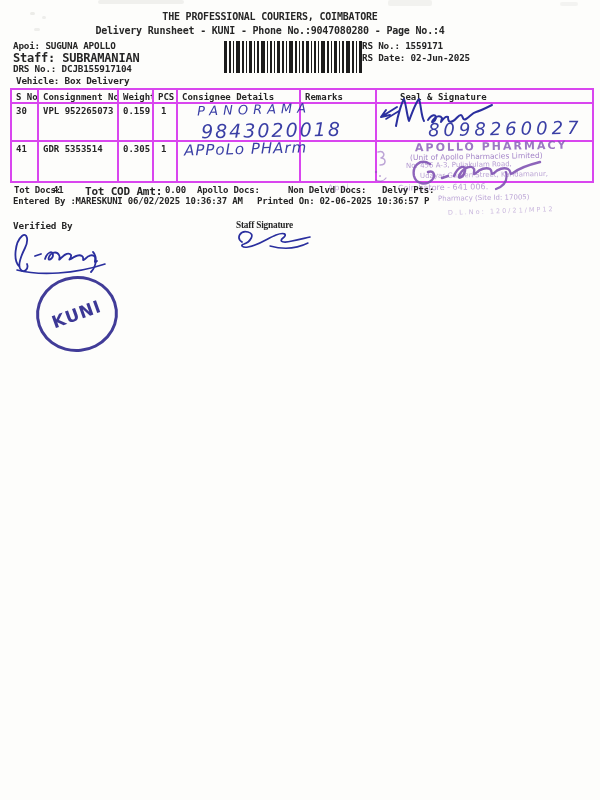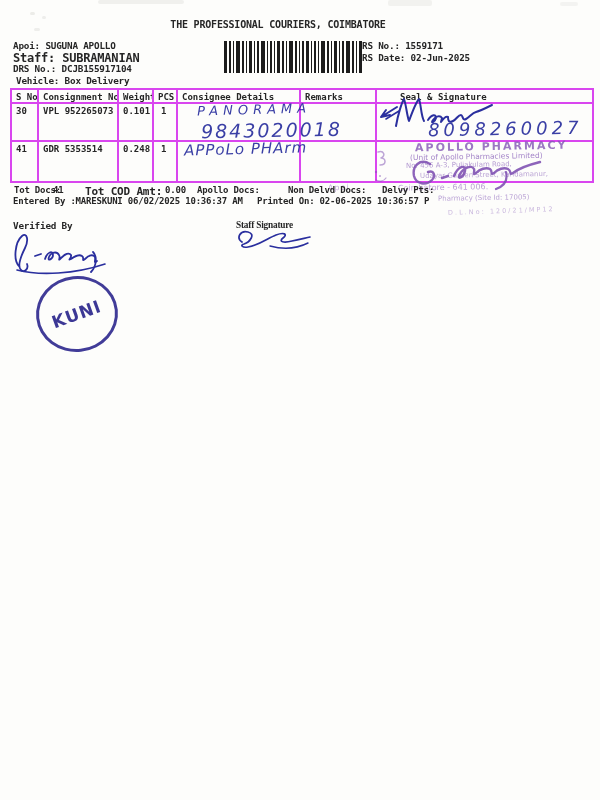--- a/index.html
+++ b/index.html
@@ -1,20 +1,20 @@
 <!DOCTYPE html>
 <html><head>
 <meta charset="utf-8">
 <style>
   html,body{margin:0;padding:0;background:#ffffff;}
   .page{position:relative;width:600px;height:800px;background:#fdfdfb;overflow:hidden;
         font-family:"DejaVu Sans Mono", monospace;color:#262626;}
   .abs{position:absolute;}
   .print{font-weight:700;letter-spacing:-0.2px;white-space:nowrap;}
-  .center-block{left:8px;width:540px;text-align:center;margin-top:8px;}
+  .center-block{left:0;width:540px;text-align:center;}
   
   table.run{border-collapse:collapse;table-layout:fixed;}
   table.run td,table.run th{border:2px solid #d946ef;font-weight:700;font-size:9px;
         text-align:left;vertical-align:top;padding:2px 0 0 4px;white-space:nowrap;overflow:hidden;}
   
   .hw{position:absolute;font-family:"DejaVu Sans", sans-serif;color:#2a2f9e;white-space:nowrap;
       font-style:italic;opacity:.92;}
   svg.sig{position:absolute;overflow:visible;}
   svg.sig path{fill:none;stroke:#2a2f9e;stroke-linecap:round;stroke-linejoin:round;}
   
@@ -35,20 +35,21 @@
 
   <div class="artifact" style="left:98px;top:0;width:86px;height:4px;opacity:.6;"></div>
   <div class="artifact" style="left:388px;top:0;width:44px;height:6px;opacity:.5;"></div>
   <div class="artifact" style="left:560px;top:2px;width:18px;height:4px;opacity:.45;"></div>
   <div class="artifact" style="left:30px;top:12px;width:5px;height:3px;opacity:.8;"></div>
   <div class="artifact" style="left:42px;top:16px;width:4px;height:3px;opacity:.7;"></div>
   <div class="artifact" style="left:34px;top:28px;width:6px;height:3px;opacity:.7;"></div>
   <div class="artifact" style="left:24px;top:55px;width:4px;height:3px;opacity:.6;"></div>
 
   <div class="abs print center-block" style="top:11px;font-size:10px;">THE PROFESSIONAL COURIERS, COIMBATORE</div>
+  <div class="abs print center-block" style="top:25px;font-size:10px;">Delivery Runsheet - KUNI - Phone No.:9047080280 - Page No.:4</div>
 
   <div class="abs print" style="left:13px;top:40px;font-size:9.3px;">
     <span>Apoi:</span>
     <span>SUGUNA APOLLO</span>
   </div>
   <div class="abs print" style="left:13px;top:51px;font-size:12px;">
     <span>Staff:</span>
     <span>SUBRAMANIAN</span>
   </div>
   <div class="abs print" style="left:13px;top:63px;font-size:9.3px;">
@@ -124,30 +125,30 @@
       <th>Consignment No</th>
       <th>Weight</th>
       <th>PCS</th>
       <th>Consignee Details</th>
       <th>Remarks</th>
       <th style="padding-left:23px;">Seal &amp; Signature</th>
     </tr>
     <tr style="height:38px;">
       <td>30</td>
       <td>VPL 952265073</td>
-      <td>0.101</td>
+      <td>0.159</td>
       <td style="padding-left:7px;">1</td>
       <td></td>
       <td></td>
       <td></td>
     </tr>
     <tr style="height:41px;">
       <td>41</td>
       <td>GDR 5353514</td>
-      <td>0.248</td>
+      <td>0.305</td>
       <td style="padding-left:7px;">1</td>
       <td></td>
       <td></td>
       <td></td>
     </tr>
   </tbody>
     </table>
 
   <div class="hw" style="left:197px;top:102px;font-size:13px;letter-spacing:5px;transform:rotate(-1.5deg);">PANORAMA</div>
   <div class="hw" style="left:201px;top:119px;font-size:19px;letter-spacing:2px;transform:rotate(-1deg);">9843020018</div>

